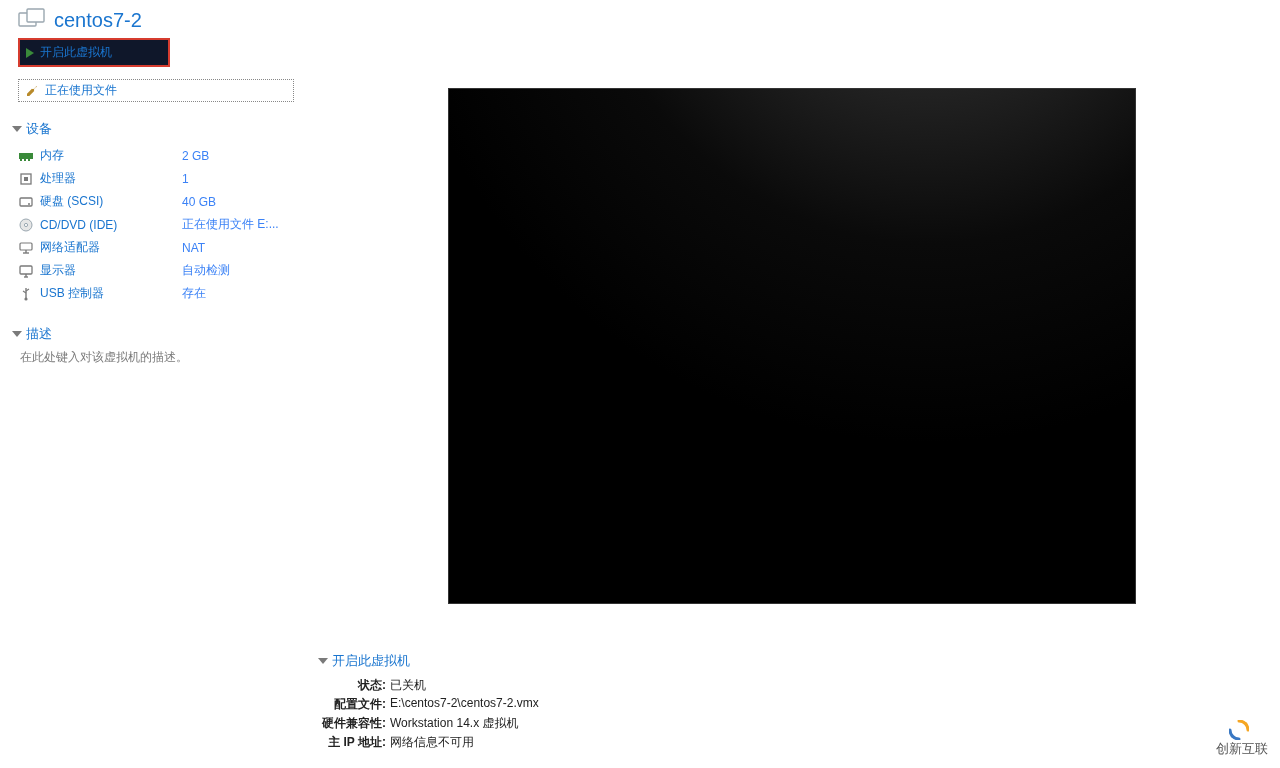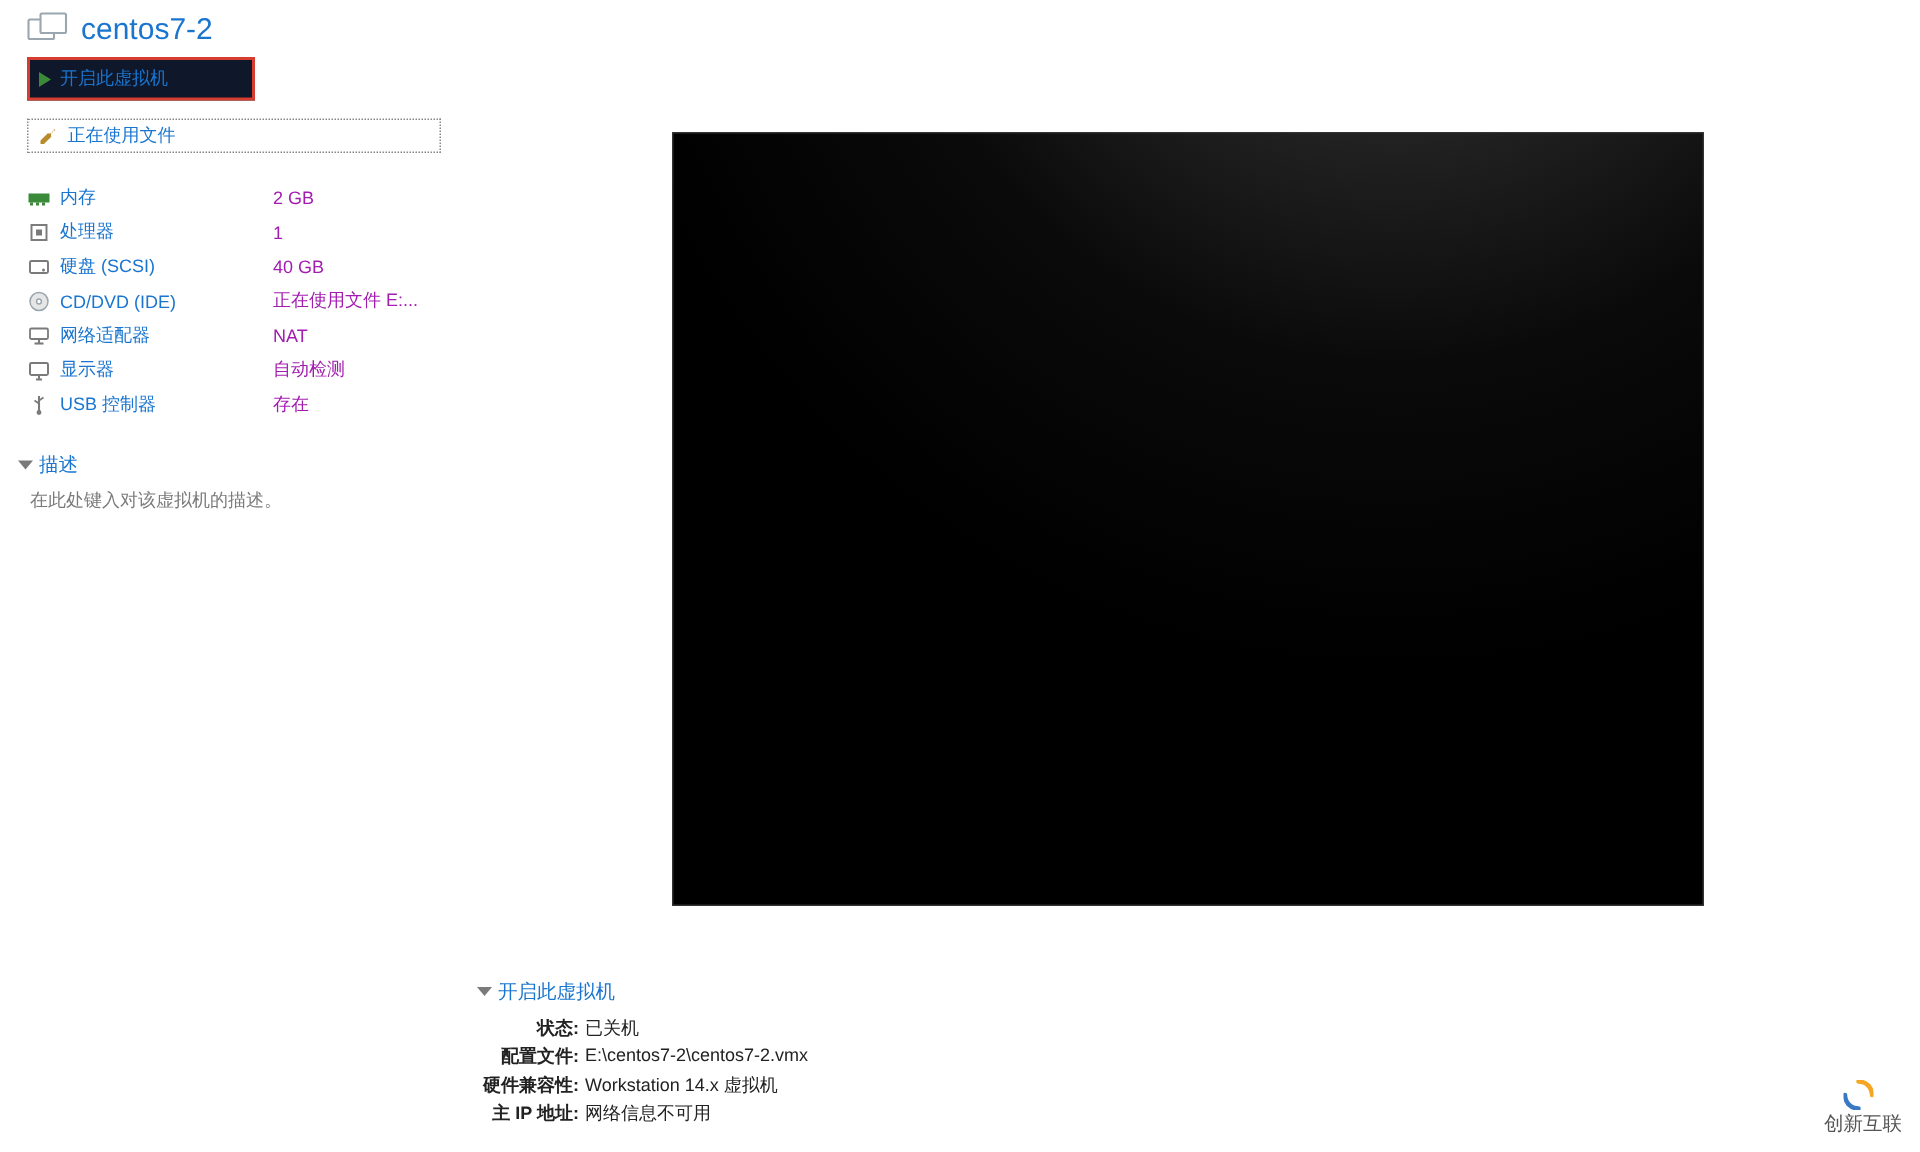--- a/index.html
+++ b/index.html
@@ -84,21 +84,21 @@
   }
   .hw-row .icon {
     width: 16px; height: 16px;
     margin-right: 6px;
     display: inline-flex;
     align-items: center;
     justify-content: center;
     flex-shrink: 0;
   }
   .hw-row .label { width: 142px; color: #1a75cf; }
-  .hw-row .value { color: #a21caf; }
+  .hw-row .value { color: #3b82f6; }
   .desc-text {
     color: #7a7a7a;
     margin: 4px 0 0 2px;
   }
   .content { flex: 1; position: relative; }
   .preview {
     position: absolute;
     left: 148px; top: 50px;
     width: 688px; height: 516px;
     background: #000;
@@ -172,20 +172,24 @@
 
     <div class="edit-row">
       <span class="wrench">
         <svg class="ic" viewBox="0 0 16 16">
             <path fill="#b88a2a" d="M13 3c0 1.7-1.3 3-3 3-.4 0-.8-.1-1.1-.2L4 10.7V13h2.3l4.9-4.9c-.1-.3-.2-.7-.2-1.1 0-1.7 1.3-3 3-3z"></path>
           </svg>
       </span>
       <span>正在使用文件</span>
     </div>
 
+    <div class="section-header">
+      <span class="arrow"></span>
+      <span>设备</span>
+    </div>
 
     <div class="hw-table">
       <div class="hw-row">
         <span class="icon">
             <svg class="ic" viewBox="0 0 16 16">
               <rect x="1" y="5" width="14" height="6" fill="#3a8a3a"></rect>
               <rect x="2" y="11" width="2" height="2" fill="#3a8a3a"></rect>
               <rect x="6" y="11" width="2" height="2" fill="#3a8a3a"></rect>
               <rect x="10" y="11" width="2" height="2" fill="#3a8a3a"></rect>
             </svg>

